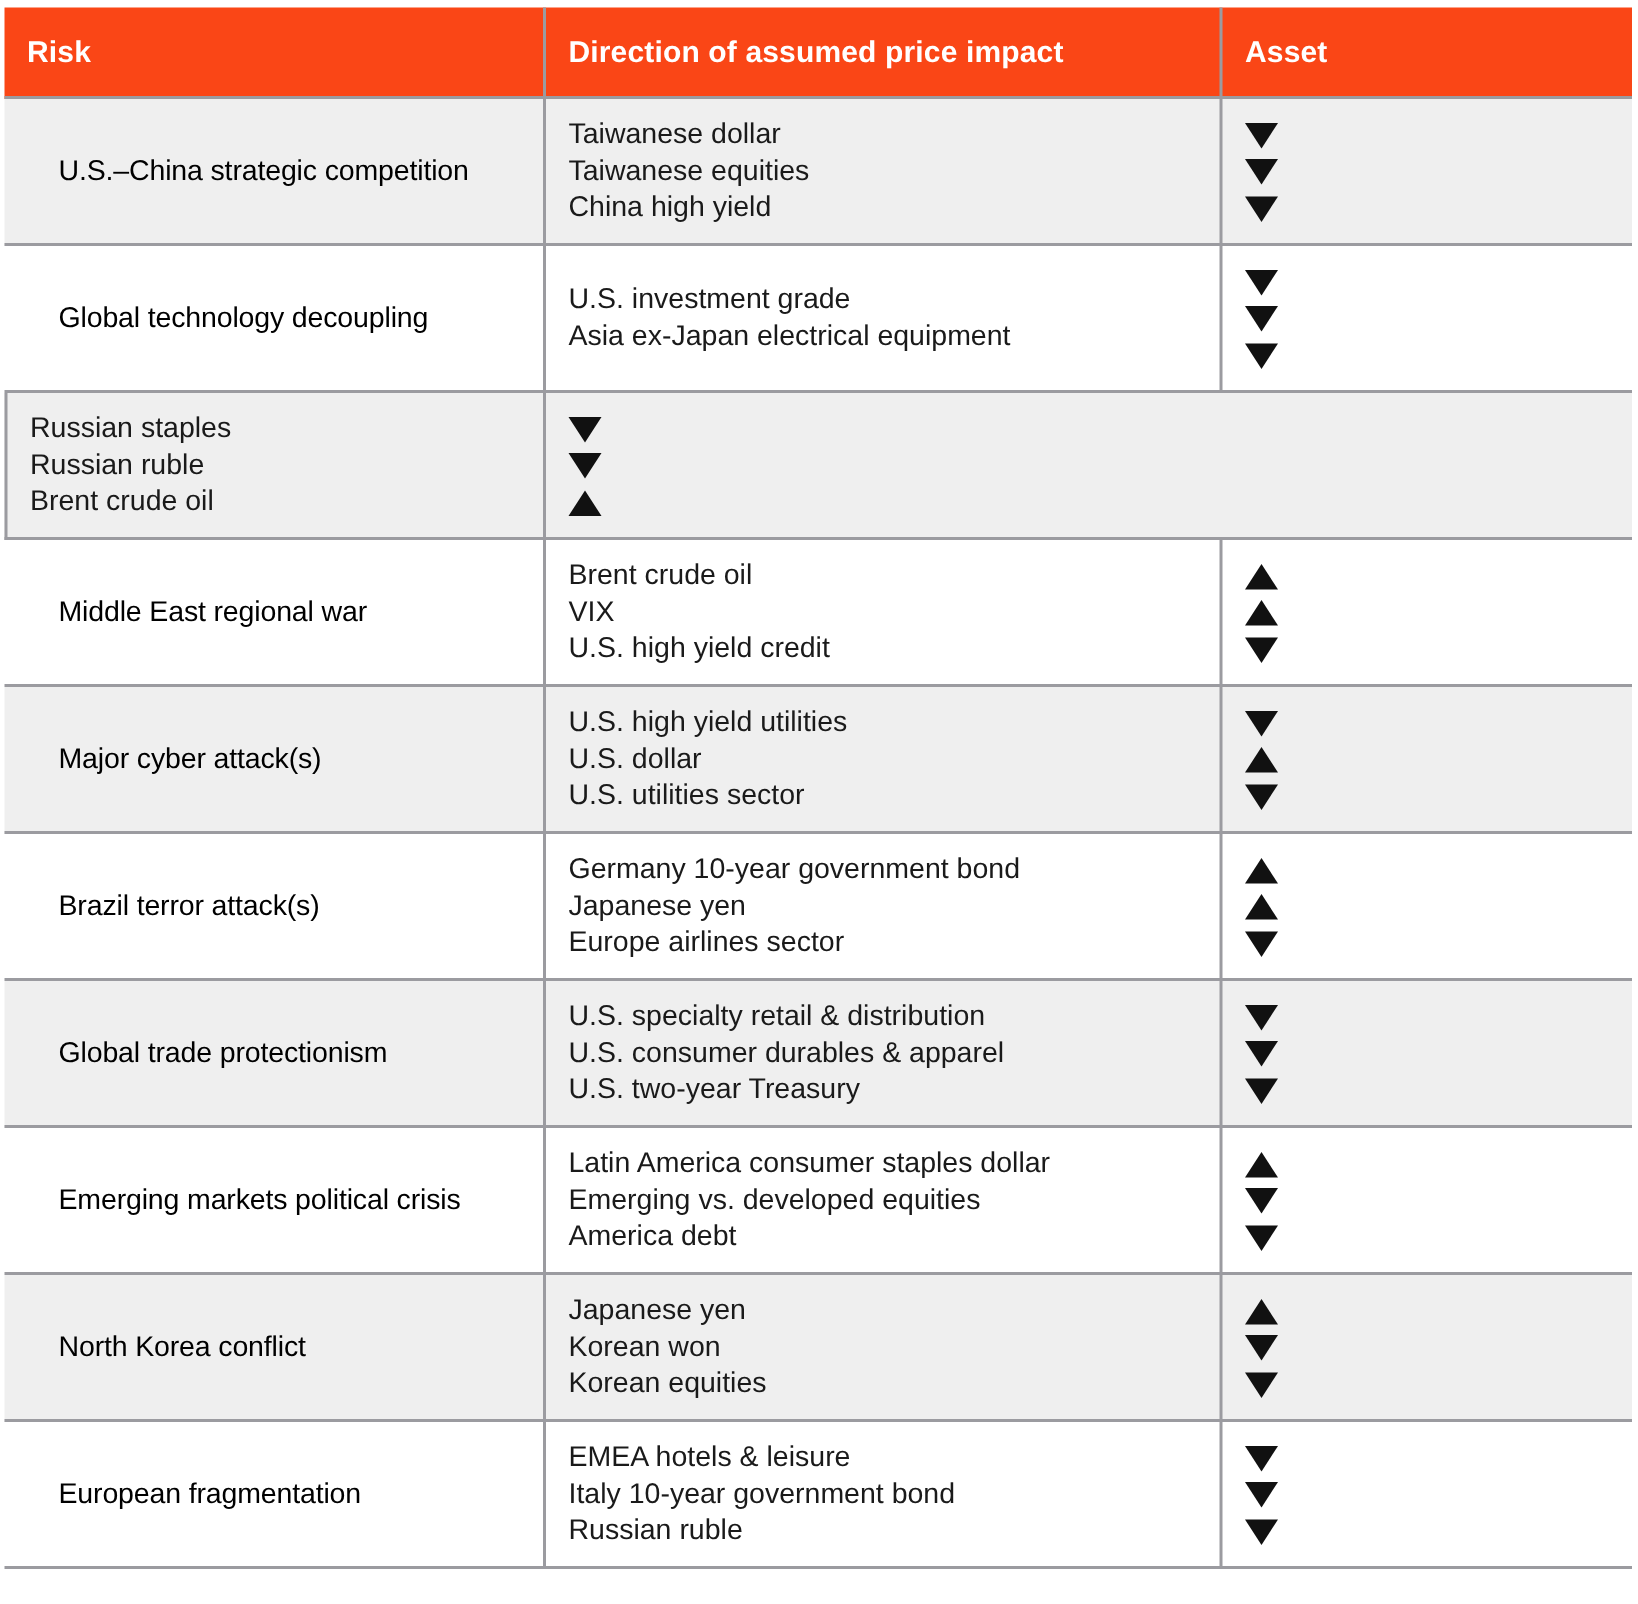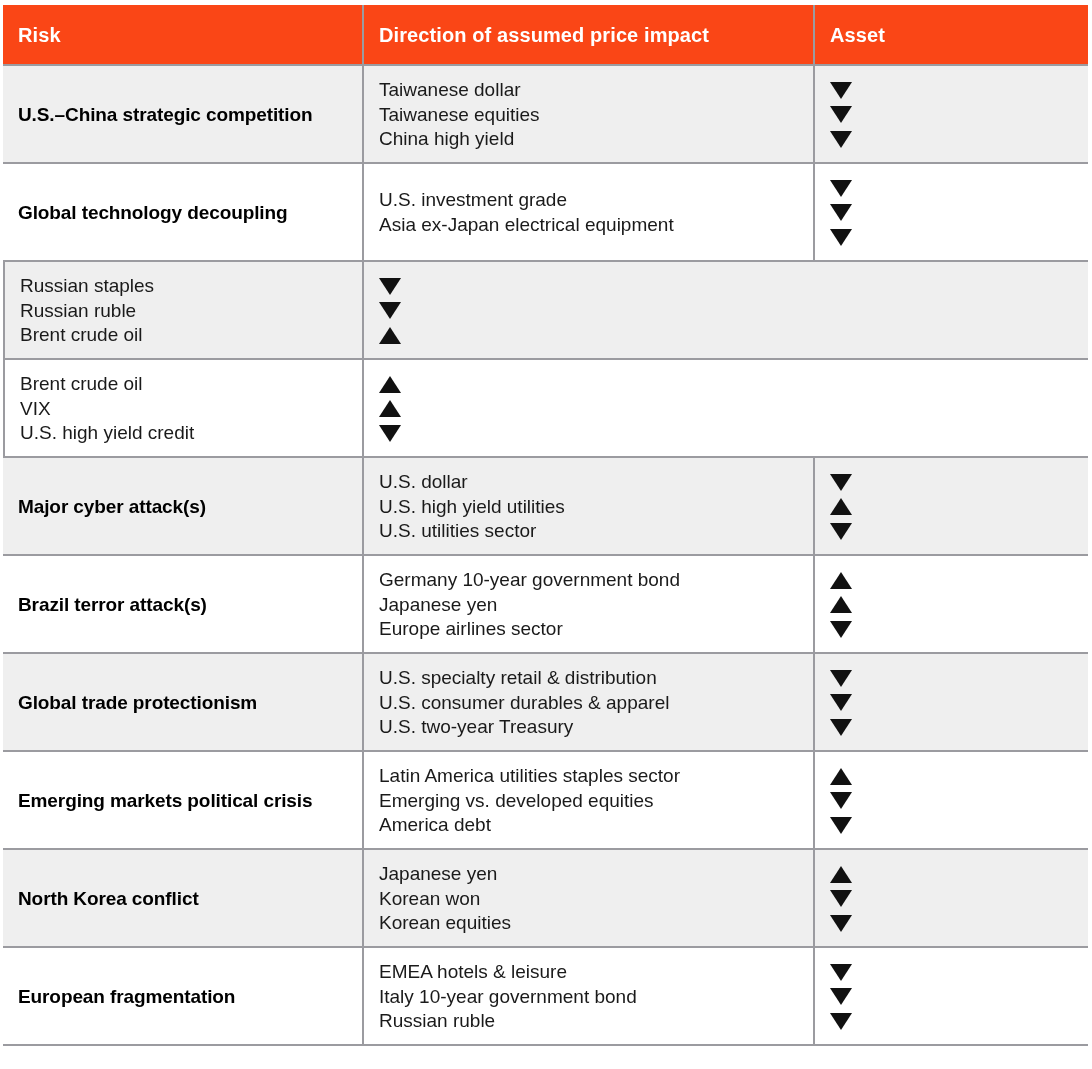--- a/index.html
+++ b/index.html
@@ -11,21 +11,21 @@
     font-family:"Liberation Sans", sans-serif;}
   .table{position:absolute;left:3px;top:5px;width:1085px;}
   .grid-row{display:grid;grid-template-columns:359px 451px 275px;border-bottom:2px solid var(--border);}
   .header-row{background:var(--header-bg);height:61px;}
   .header-cell{display:flex;align-items:center;padding:0 15px;
     color:var(--header-text);font-size:20px;font-weight:700;line-height:24px;letter-spacing:0.1px;}
   .body-row{background:var(--row-bg);height:98px;}
   .body-row.alt{background:var(--row-alt-bg);}
   .col-2,.col-3{border-left:2px solid var(--border);}
   .cell{display:flex;flex-direction:column;justify-content:center;padding:12px 15px;}
-  .risk-label{font-size:19px;font-weight:700;color:var(--risk-text);letter-spacing:-0.1px;}
+  .risk-label{font-size:19px;font-weight:400;color:var(--risk-text);letter-spacing:-0.1px;margin-left:21px;}
   .asset-line{font-size:19px;color:var(--text);line-height:24.5px;white-space:nowrap;}
   .dir-line{height:24.5px;display:flex;align-items:center;}
   .arrow{width:0;height:0;border-left:11px solid transparent;border-right:11px solid transparent;}
   .arrow-down{border-top:17px solid var(--arrow);}
   .arrow-up{border-bottom:17px solid var(--arrow);}
 </style>
 </head>
 <body>
 
 <div class="table">
@@ -91,20 +91,23 @@
       <div class="dir-line">
             <span class="arrow arrow-down"></span>
           </div>
       <div class="dir-line">
             <span class="arrow arrow-up"></span>
           </div>
     </div>
   </div>
 
   <div class="grid-row body-row row">
+    <div class="cell col-1">
+      <div class="risk-label">Middle East regional war</div>
+    </div>
     <div class="cell col-2">
       <div class="asset-line">Brent crude oil</div>
       <div class="asset-line">VIX</div>
       <div class="asset-line">U.S. high yield credit</div>
     </div>
     <div class="cell col-3">
       <div class="dir-line">
             <span class="arrow arrow-up"></span>
           </div>
       <div class="dir-line">
@@ -114,22 +117,22 @@
             <span class="arrow arrow-down"></span>
           </div>
     </div>
   </div>
 
   <div class="grid-row body-row row alt">
     <div class="cell col-1">
       <div class="risk-label">Major cyber attack(s)</div>
     </div>
     <div class="cell col-2">
+      <div class="asset-line">U.S. high yield utilities</div>
       <div class="asset-line">U.S. dollar</div>
-      <div class="asset-line">U.S. high yield utilities</div>
       <div class="asset-line">U.S. utilities sector</div>
     </div>
     <div class="cell col-3">
       <div class="dir-line">
             <span class="arrow arrow-down"></span>
           </div>
       <div class="dir-line">
             <span class="arrow arrow-up"></span>
           </div>
       <div class="dir-line">
@@ -180,21 +183,21 @@
             <span class="arrow arrow-down"></span>
           </div>
     </div>
   </div>
 
   <div class="grid-row body-row row">
     <div class="cell col-1">
       <div class="risk-label">Emerging markets political crisis</div>
     </div>
     <div class="cell col-2">
-      <div class="asset-line">Latin America utilities staples sector</div>
+      <div class="asset-line">Latin America consumer staples dollar</div>
       <div class="asset-line">Emerging vs. developed equities</div>
       <div class="asset-line">America debt</div>
     </div>
     <div class="cell col-3">
       <div class="dir-line">
             <span class="arrow arrow-up"></span>
           </div>
       <div class="dir-line">
             <span class="arrow arrow-down"></span>
           </div>

